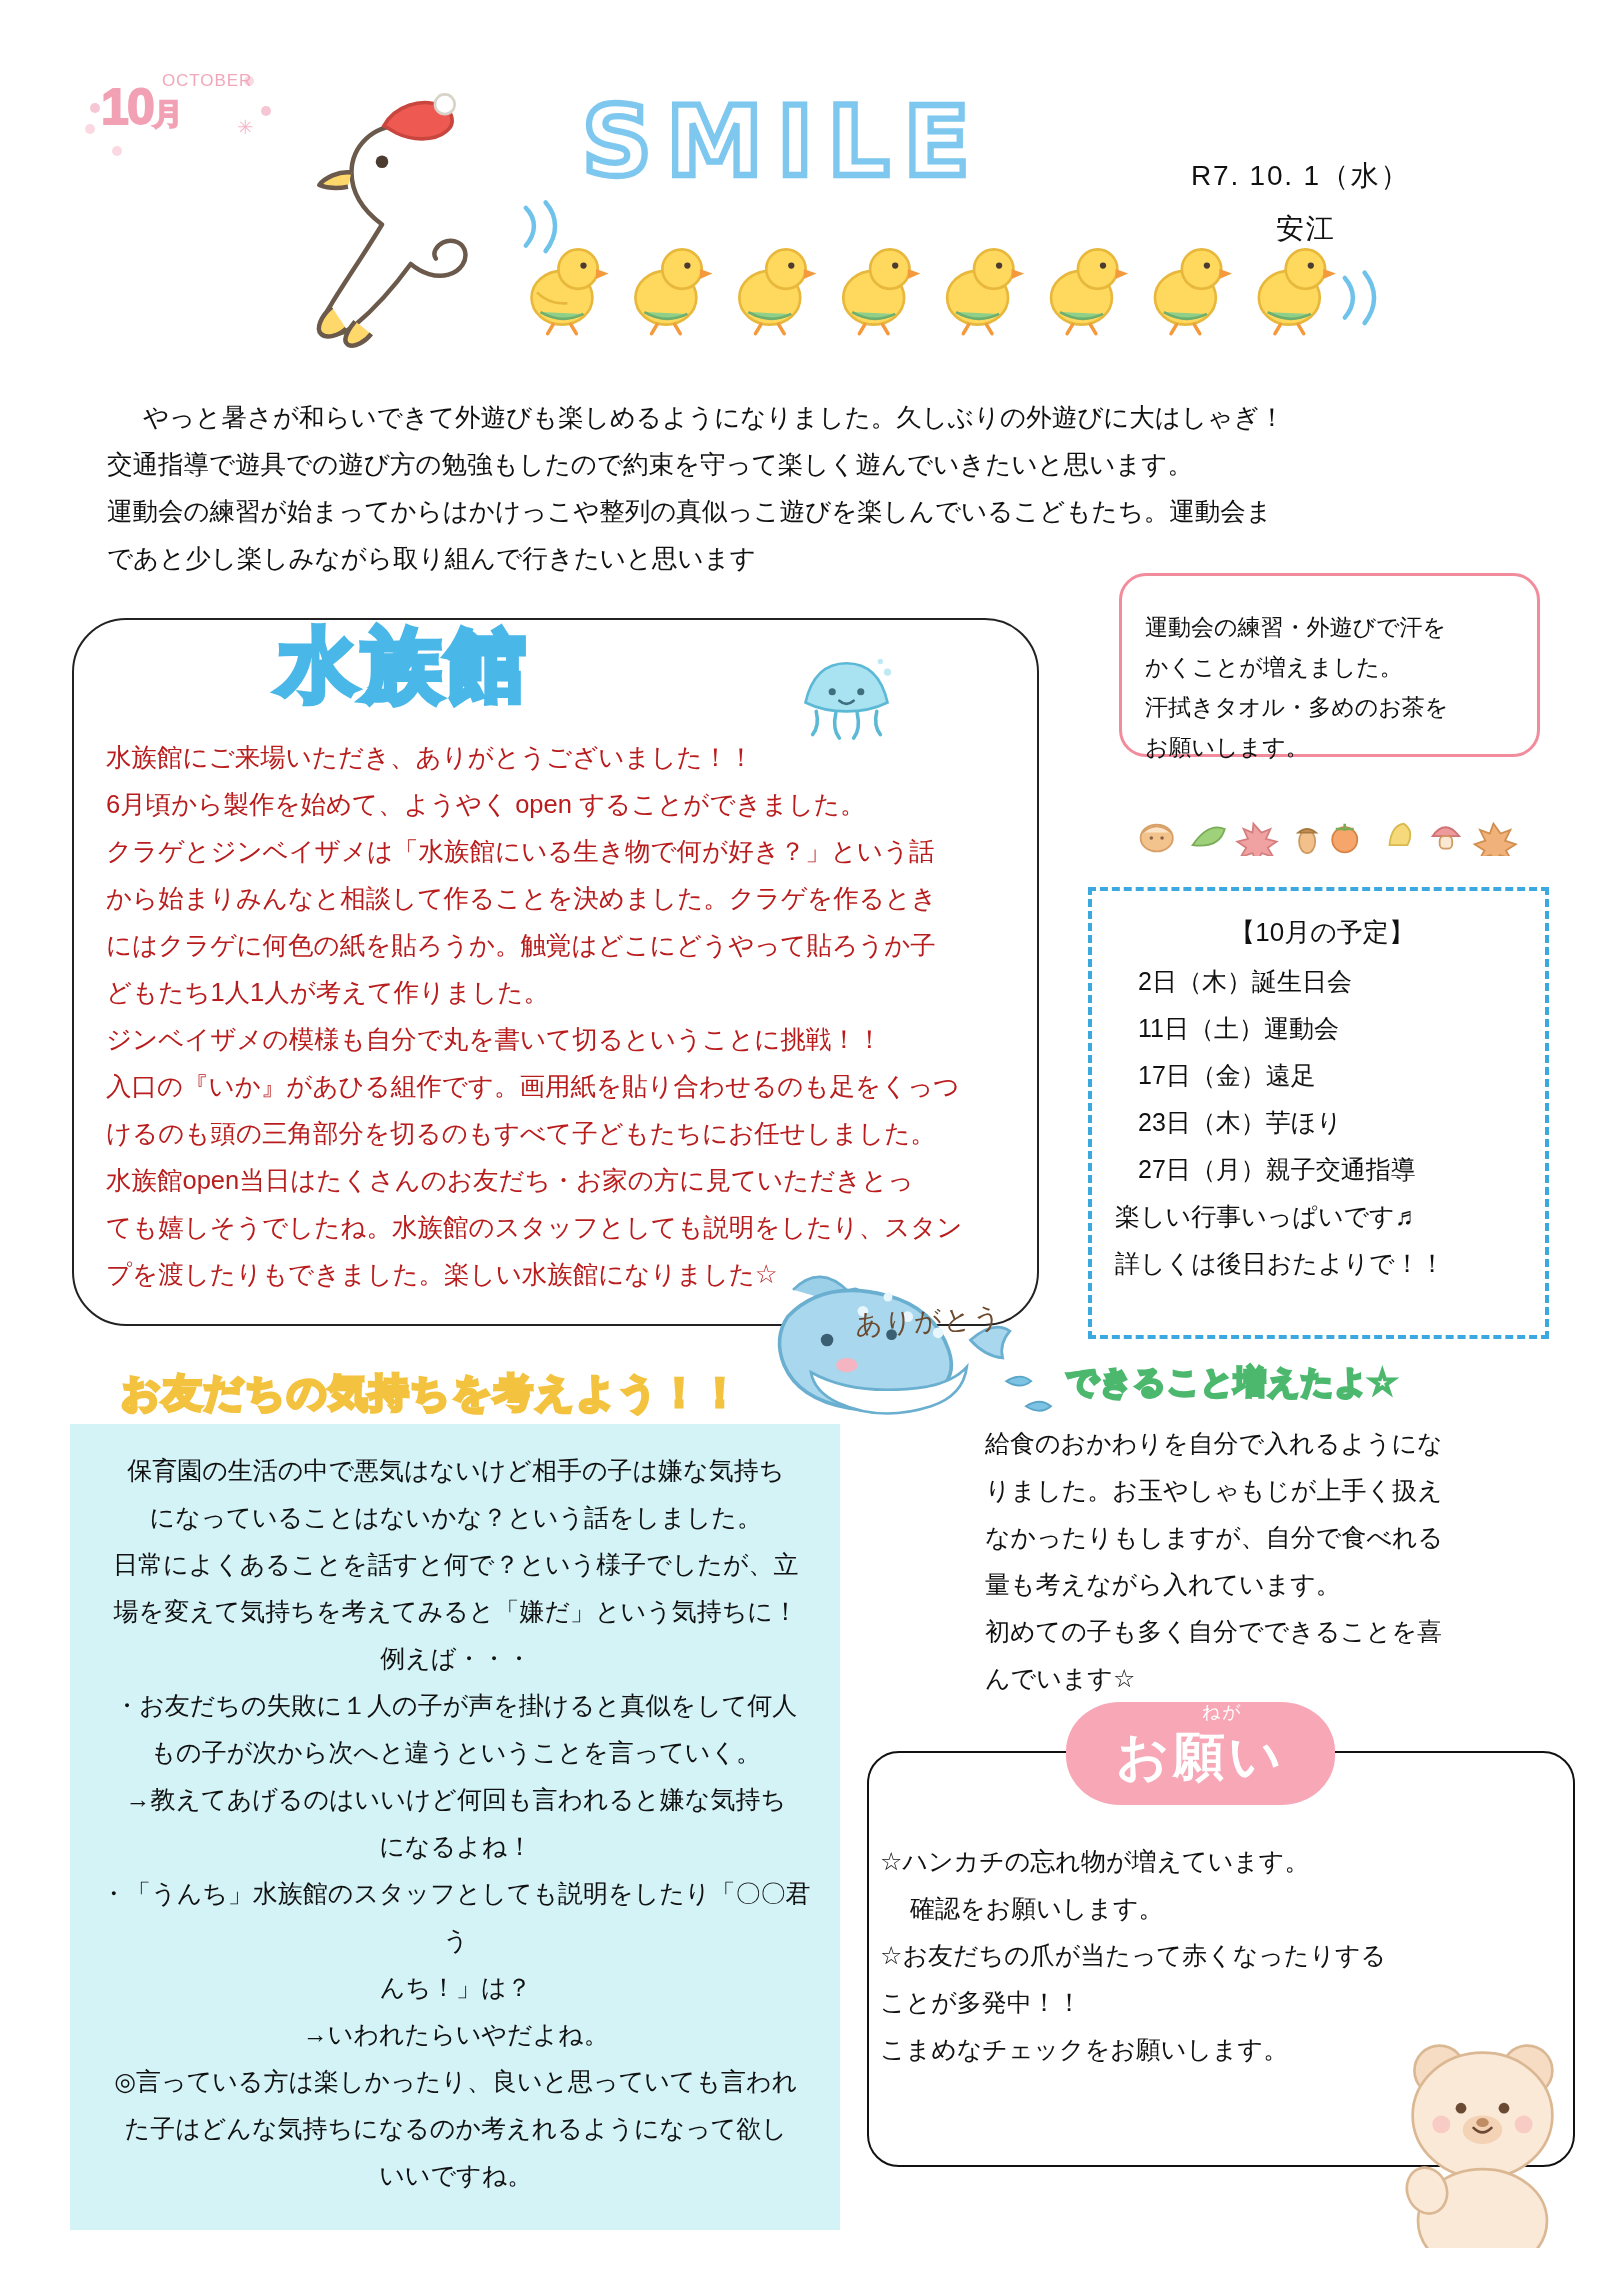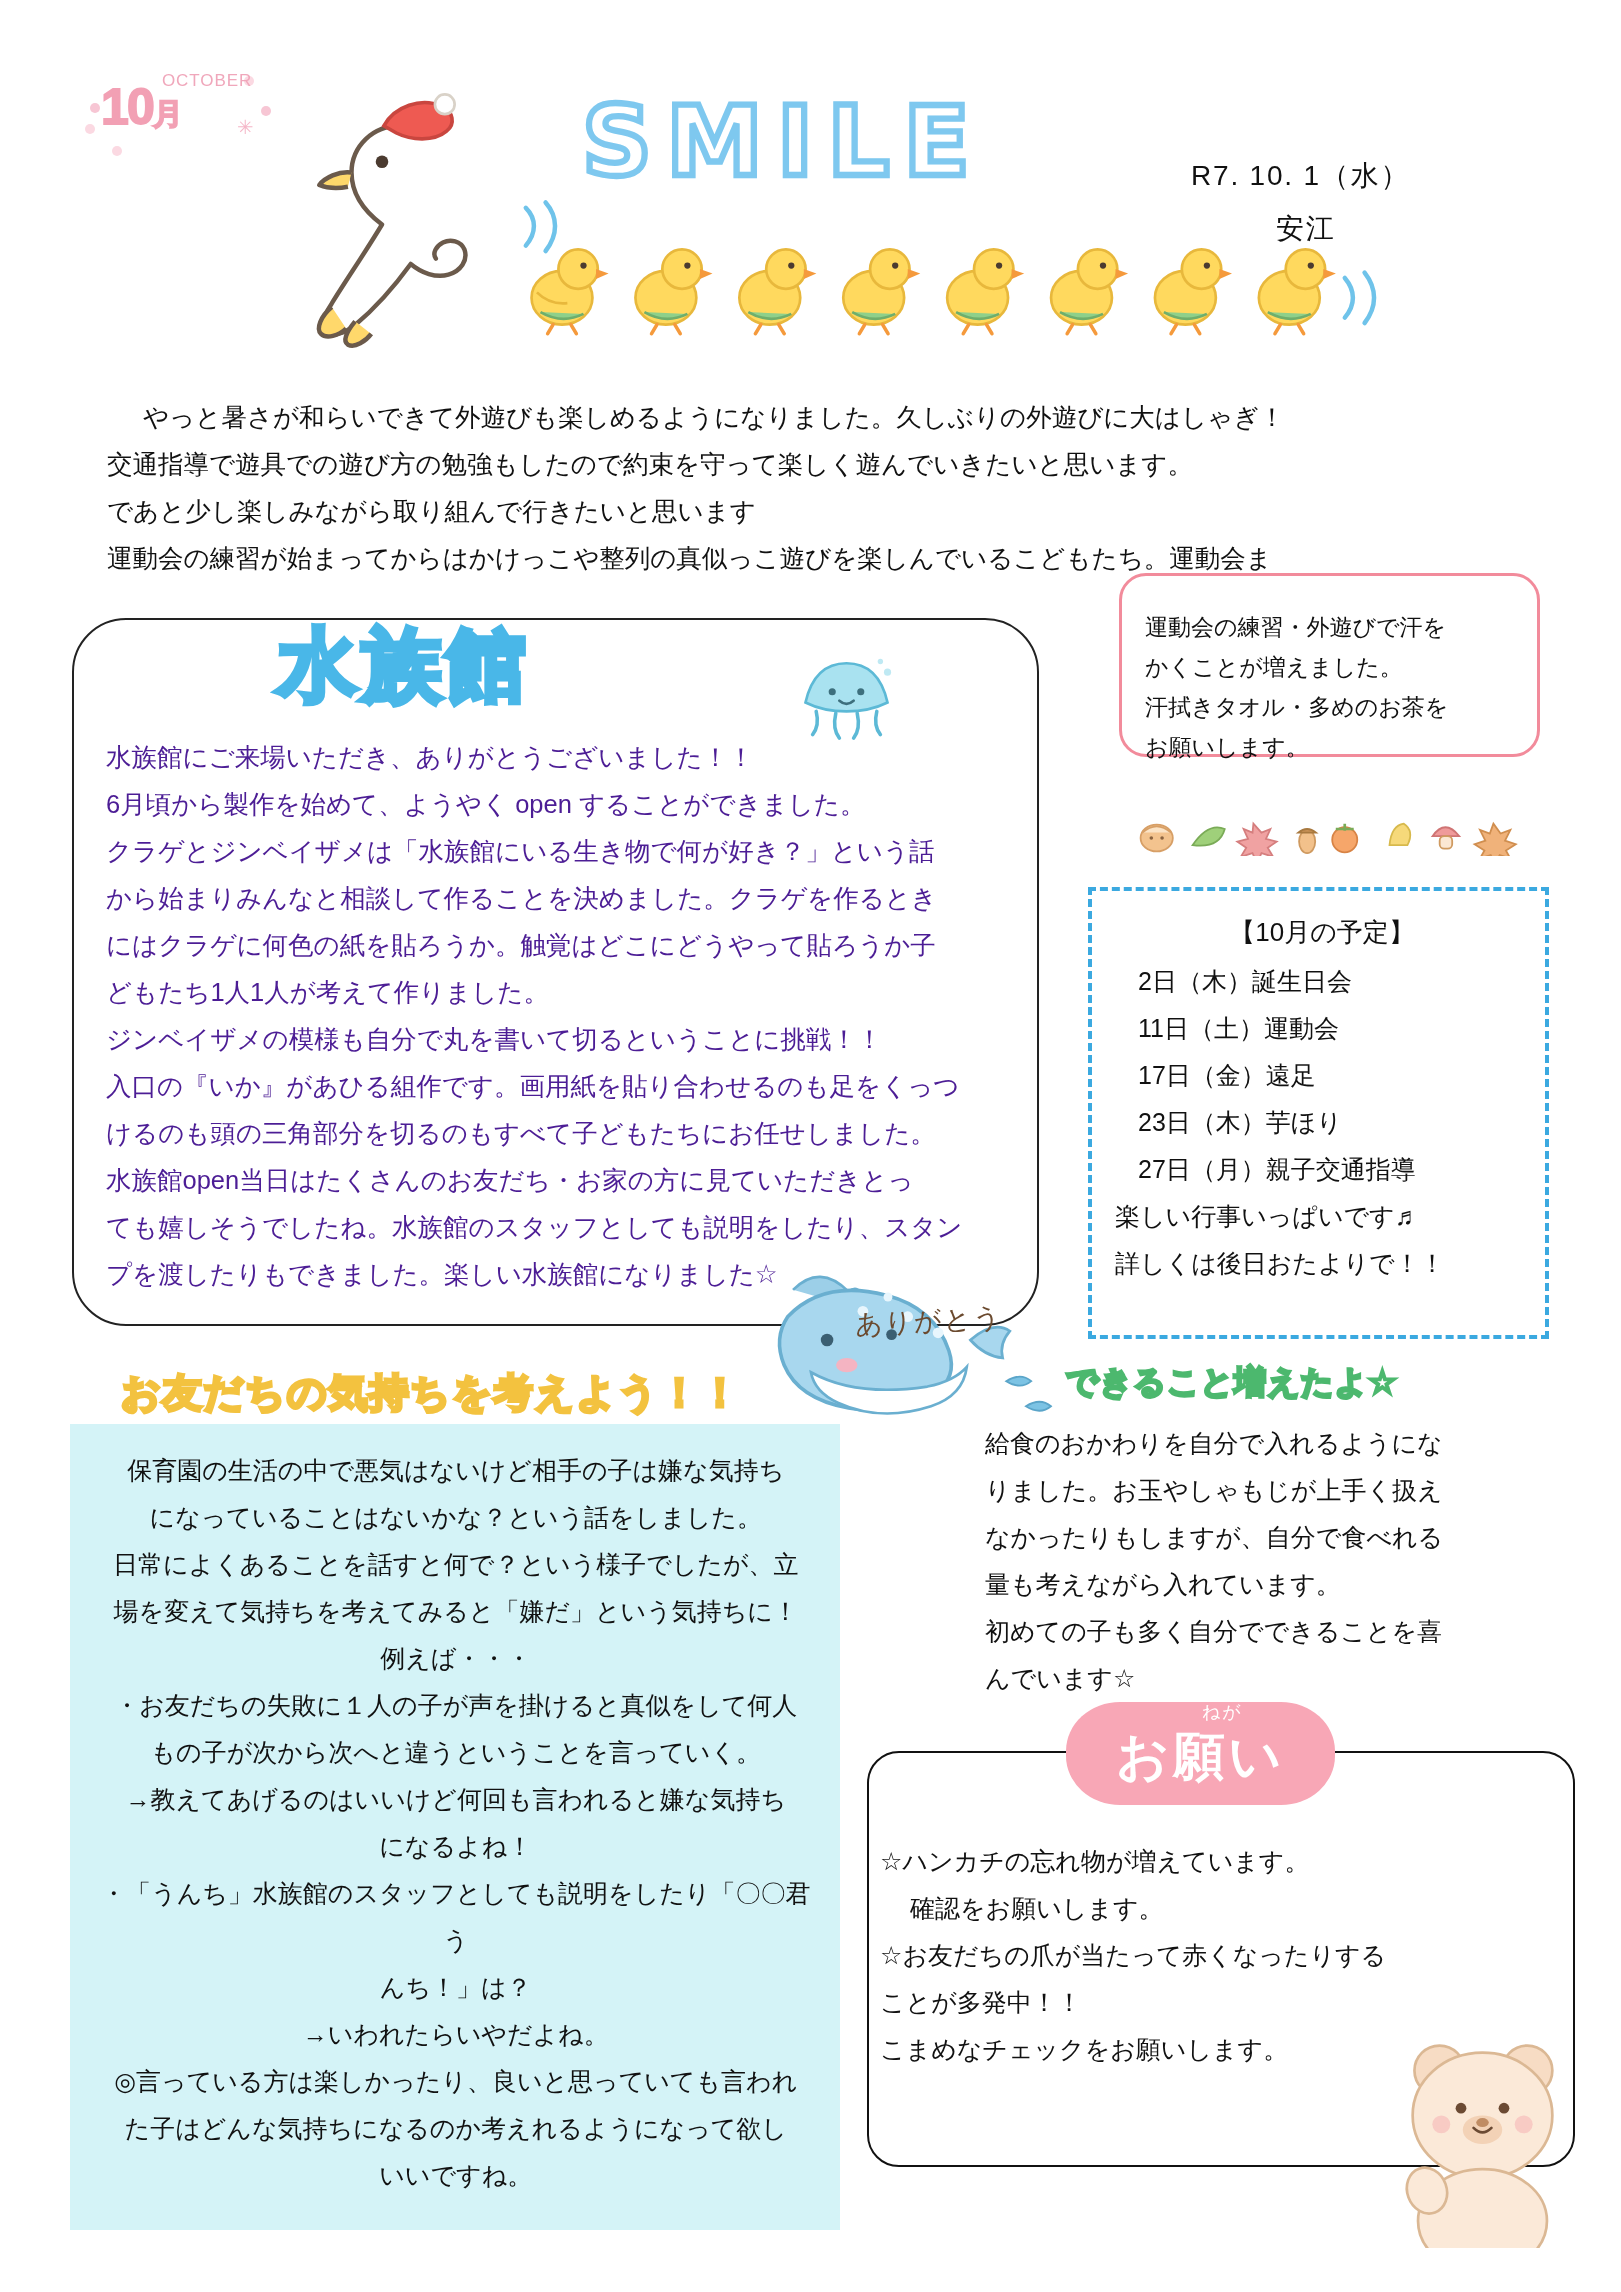--- a/index.html
+++ b/index.html
@@ -195,21 +195,21 @@
     -webkit-text-stroke: 5.4px #49b7e8;
     font-family: "DejaVu Sans", sans-serif;
   }
   .aqua-text {
     position: absolute;
     left: 106px;
     top: 734px;
     width: 905px;
     font-size: 25.5px;
     line-height: 47px;
-    color: #4c1d95;
+    color: #b91c1c;
   }
   .aqua-text p { margin: 0; }
 
   
   .jelly {
     position: absolute;
     left: 793px;
     top: 649px;
     width: 107px;
     height: 107px;
@@ -451,22 +451,22 @@
         <path d="M86 30 l14 5 -14 6z" fill="#f59a3c"></path>
         <path d="M24 78 q24 14 48 2" fill="#8ed08a" stroke="#6fae6c" stroke-width="3"></path>
         <path d="M38 92 l-6 10 M58 92 l6 10" stroke="#f59a3c" stroke-width="4" stroke-linecap="round"></path>
       </g>
     </svg>
   </div>
 
   <div class="intro">
     <p class="ind1">やっと暑さが和らいできて外遊びも楽しめるようになりました。久しぶりの外遊びに大はしゃぎ！</p>
     <p>交通指導で遊具での遊び方の勉強もしたので約束を守って楽しく遊んでいきたいと思います。</p>
+    <p>運動会の練習が始まってからはかけっこや整列の真似っこ遊びを楽しんでいるこどもたち。運動会ま</p>
     <p>であと少し楽しみながら取り組んで行きたいと思います</p>
-    <p>運動会の練習が始まってからはかけっこや整列の真似っこ遊びを楽しんでいるこどもたち。運動会ま</p>
   </div>
 
   <div class="pink-note">
     <div>運動会の練習・外遊びで汗を</div>
     <div>かくことが増えました。</div>
     <div>汗拭きタオル・多めのお茶を</div>
     <div>お願いします。</div>
   </div>
 
   <div class="autumn-row">

